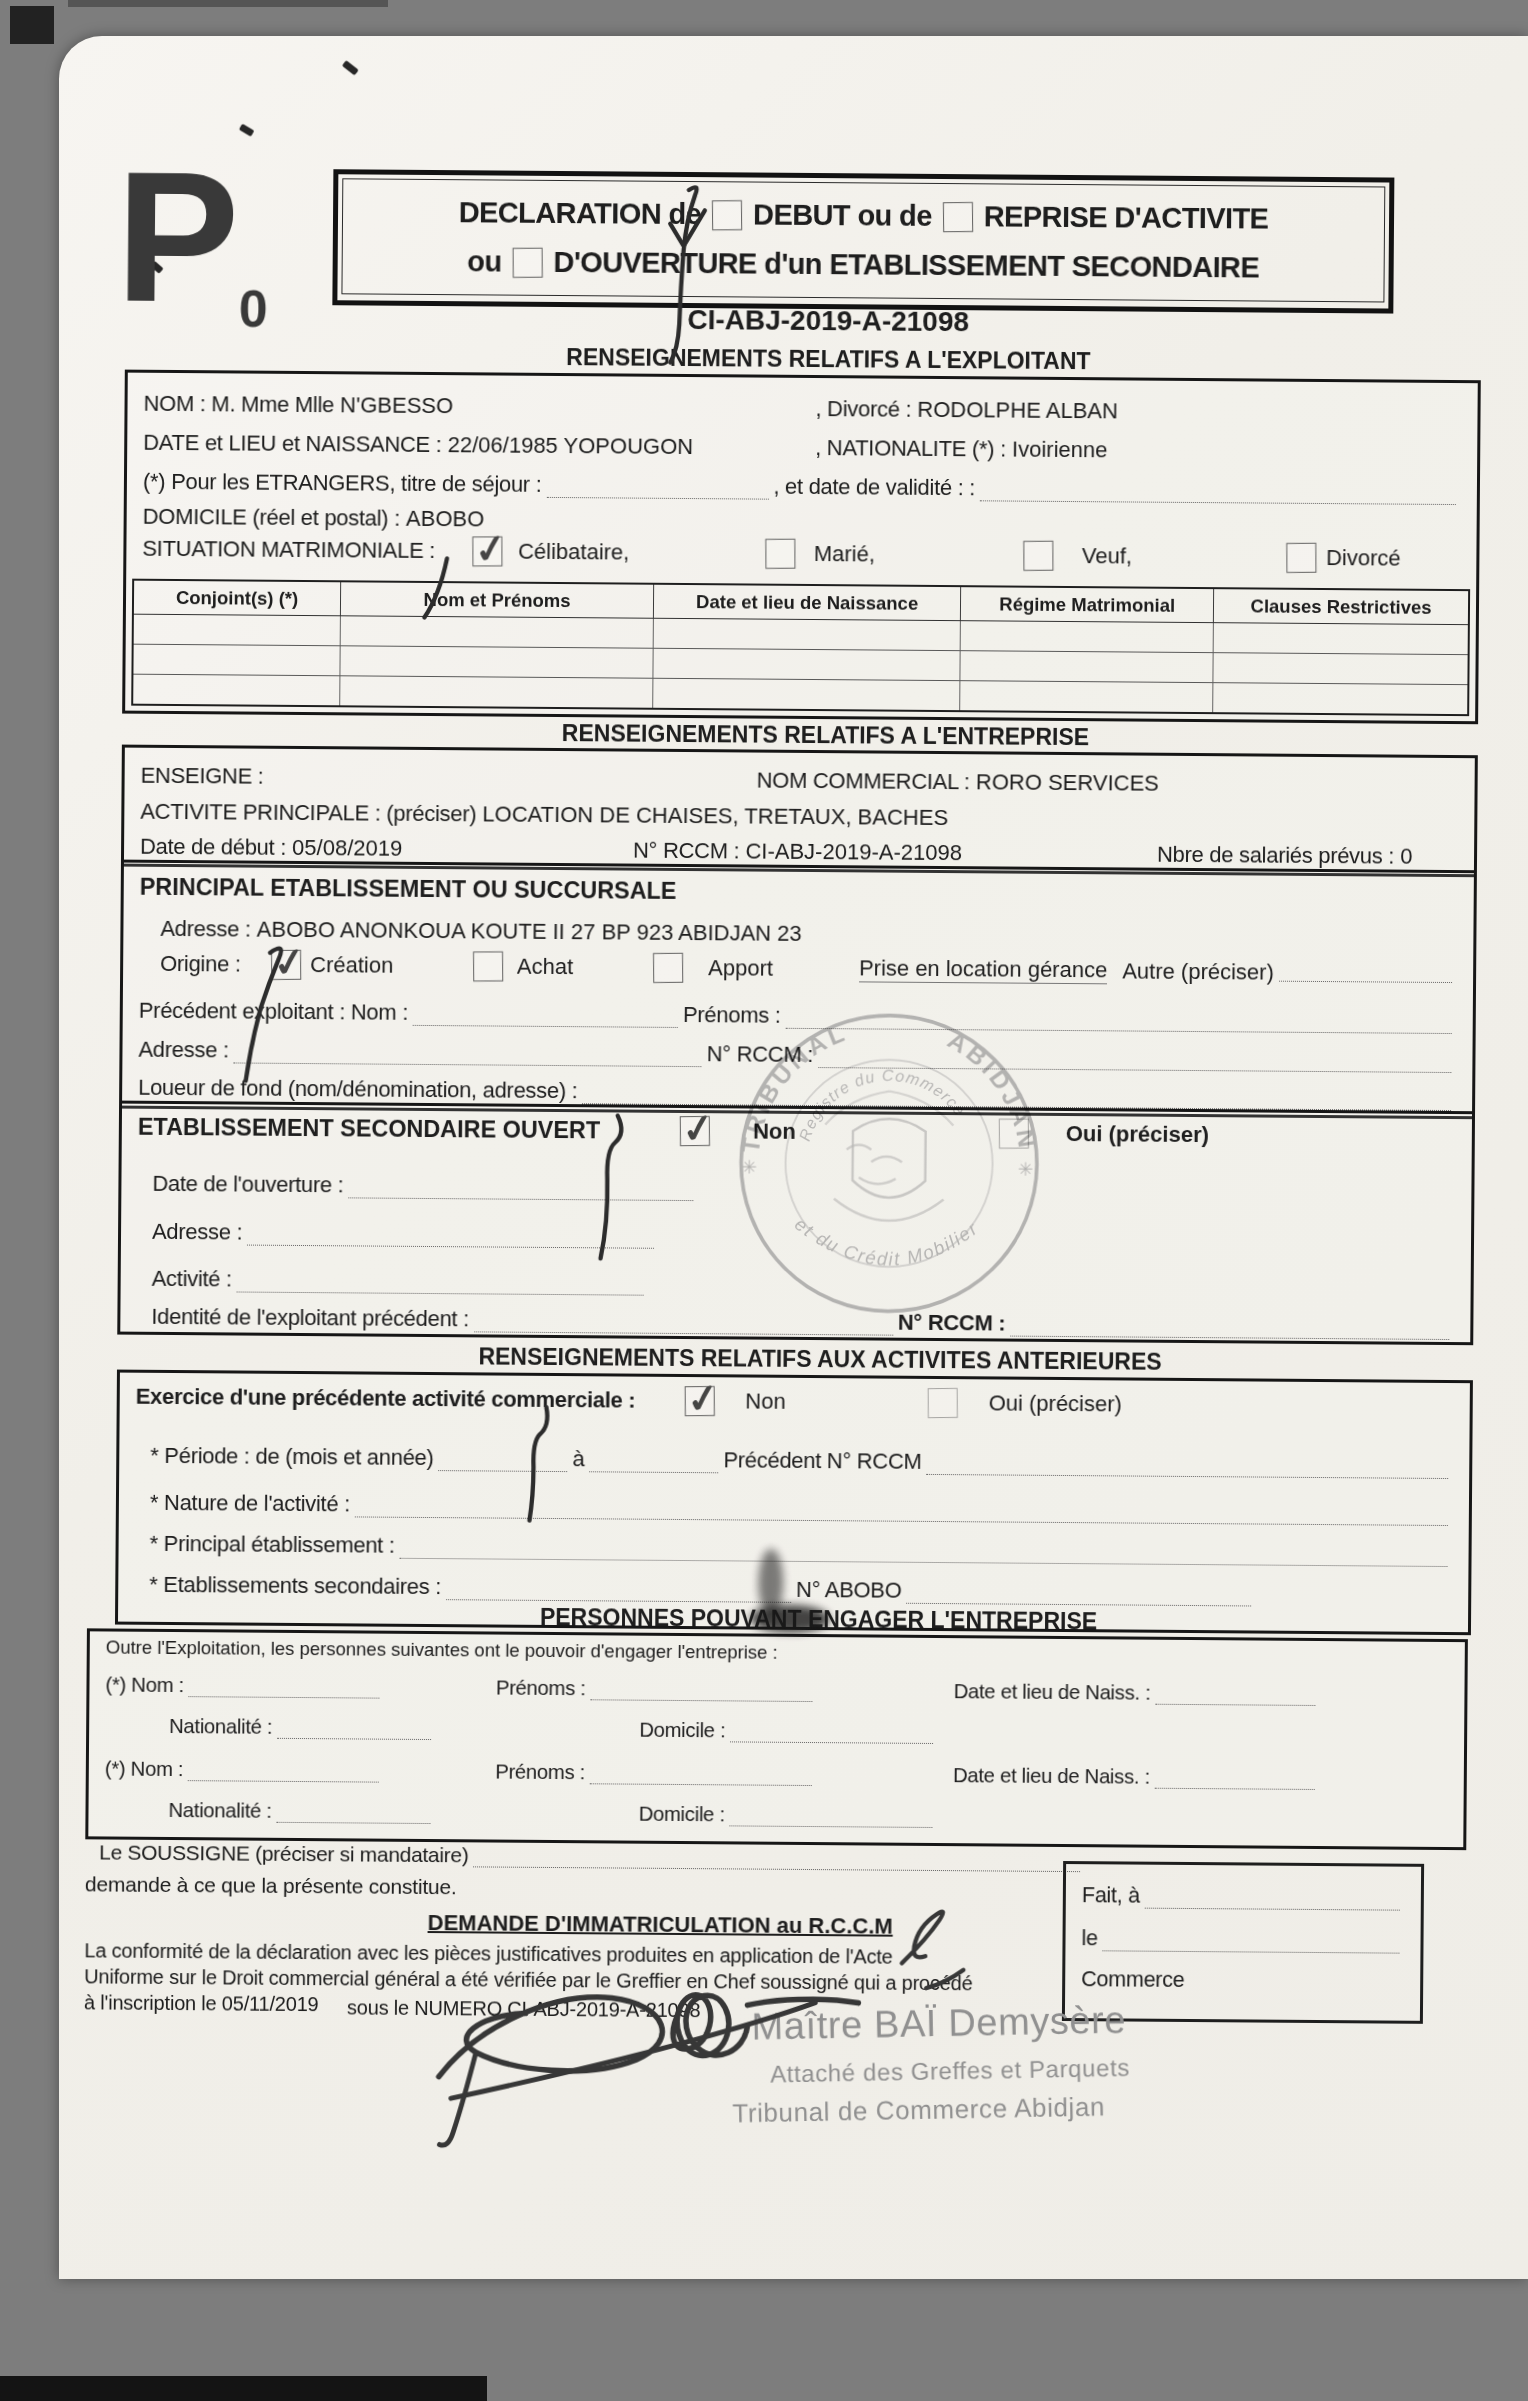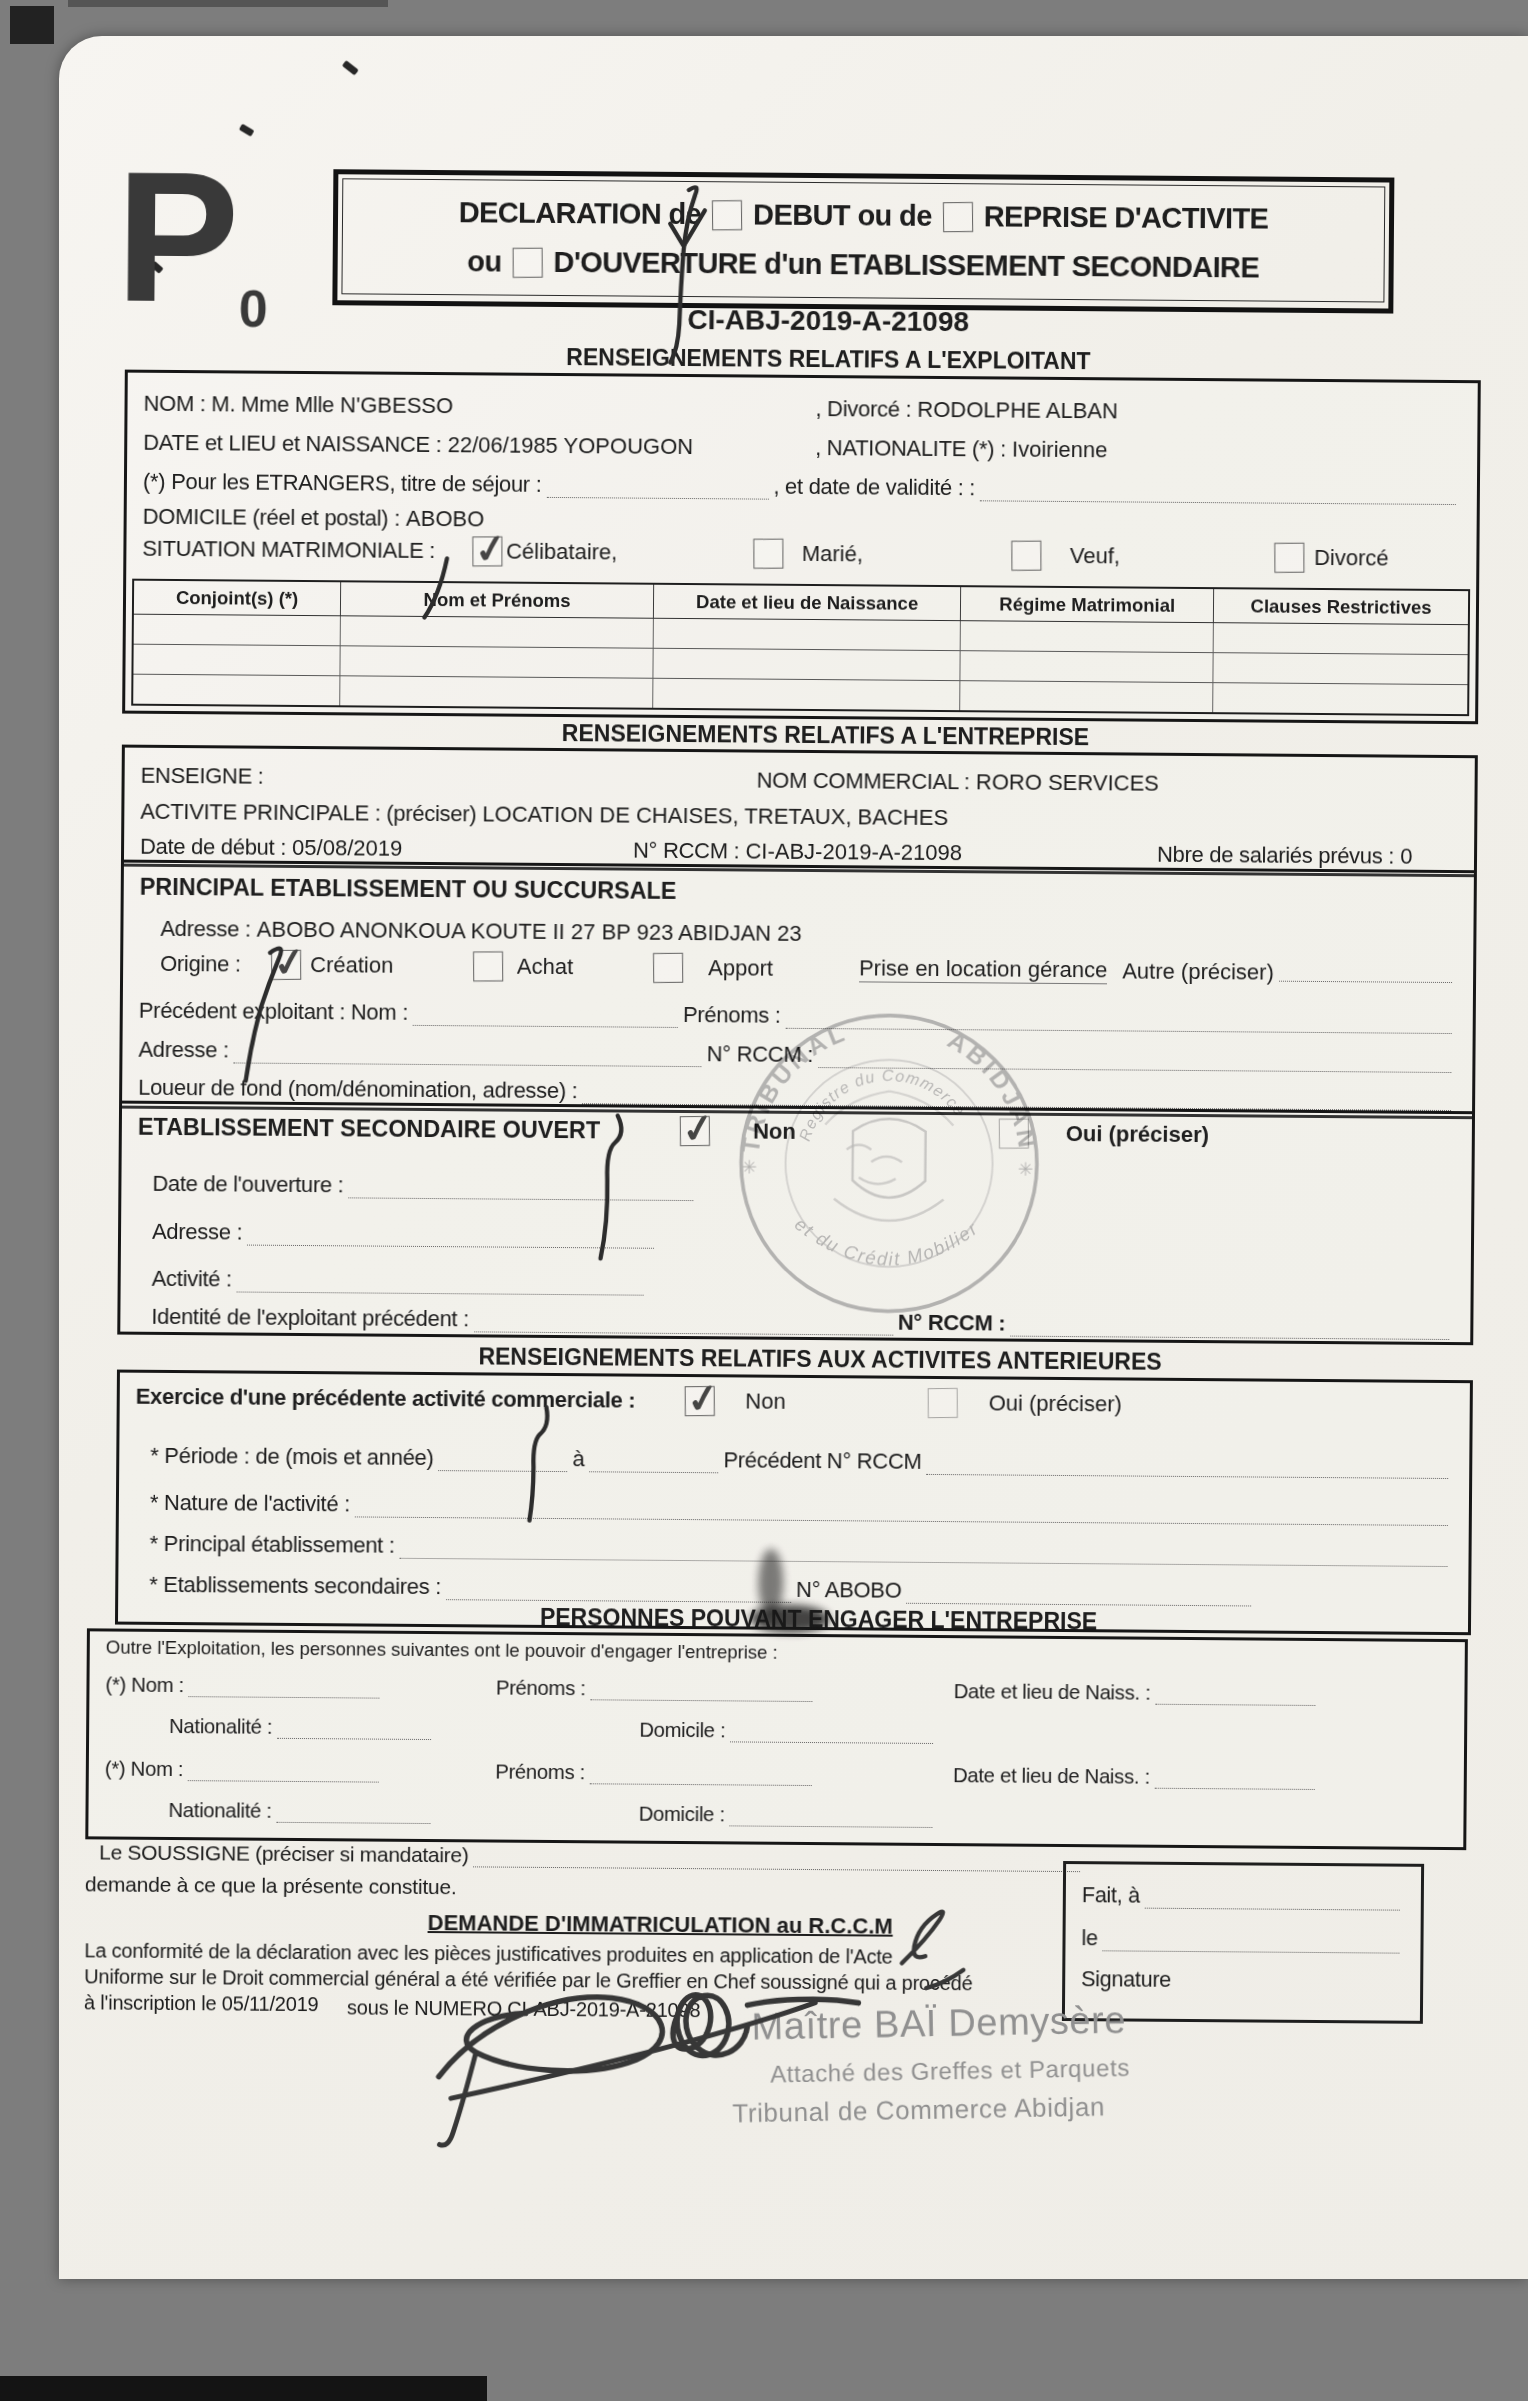--- a/index.html
+++ b/index.html
@@ -105,21 +105,21 @@
         <span class="lbl">, et date de validité : :</span>
         <span class="dfill"></span>
       </div>
       <div class="frow" style="height:35px;">
         <span class="lbl">DOMICILE (réel et postal) :</span>&nbsp;
         <span>ABOBO</span>
       </div>
       <div class="frow" style="height:38px;align-items:center;">
         <span class="lbl">SITUATION MATRIMONIALE :</span>
         <span class="cb checked" style="margin-left:37px;"></span>
-        <span style="margin-left:4px;">Célibataire,</span>
+        <span style="margin-left:16px;">Célibataire,</span>
         <span class="cb" style="margin-left:136px;"></span>
         <span style="margin-left:18.5px;">Marié,</span>
         <span class="cb" style="margin-left:148px;"></span>
         <span style="margin-left:29px;">Veuf,</span>
         <span class="cb" style="margin-left:154px;"></span>
         <span style="margin-left:10px;">Divorcé</span>
       </div>
       <div class="ctable" style="margin:11px 6.2px 0;">
         <div class="hc">Conjoint(s) (*)</div>
         <div class="hc">Nom et Prénoms</div>
@@ -317,21 +317,21 @@
     <div class="abs" style="left:1017px;top:1819px;width:355px;height:154px;border:3.7px solid #222;">
       <div class="frow" style="height:44px;font-size:21.6px;">
         <span class="lbl">Fait, à</span>
         <span class="dfill"></span>
       </div>
       <div class="frow" style="height:43px;font-size:21.6px;">
         <span class="lbl">le</span>
         <span class="dfill"></span>
       </div>
       <div class="frow" style="height:41px;font-size:21.6px;">
-        <span class="lbl">Signature</span>
+        <span class="lbl">Commerce</span>
       </div>
     </div>
 
     <div class="abs graystamp" style="left:629px;top:1961px;width:530px;font-size:38px;transform:rotate(-1.5deg);">Maître BAÏ Demysère</div>
     <div class="abs graystamp" style="left:653px;top:2016px;width:505px;font-size:24px;transform:rotate(-1.5deg);">Attaché des Greffes et Parquets</div>
     <div class="abs graystamp" style="left:622px;top:2054px;width:505px;font-size:26px;transform:rotate(-1.5deg);">Tribunal de Commerce Abidjan</div>
 
     <div class="smudge" style="left:702px;top:1565px;width:80px;height:28px;"></div>
     <div class="smudge" style="left:710px;top:1509px;width:25px;height:68px;opacity:.55;"></div>
 

